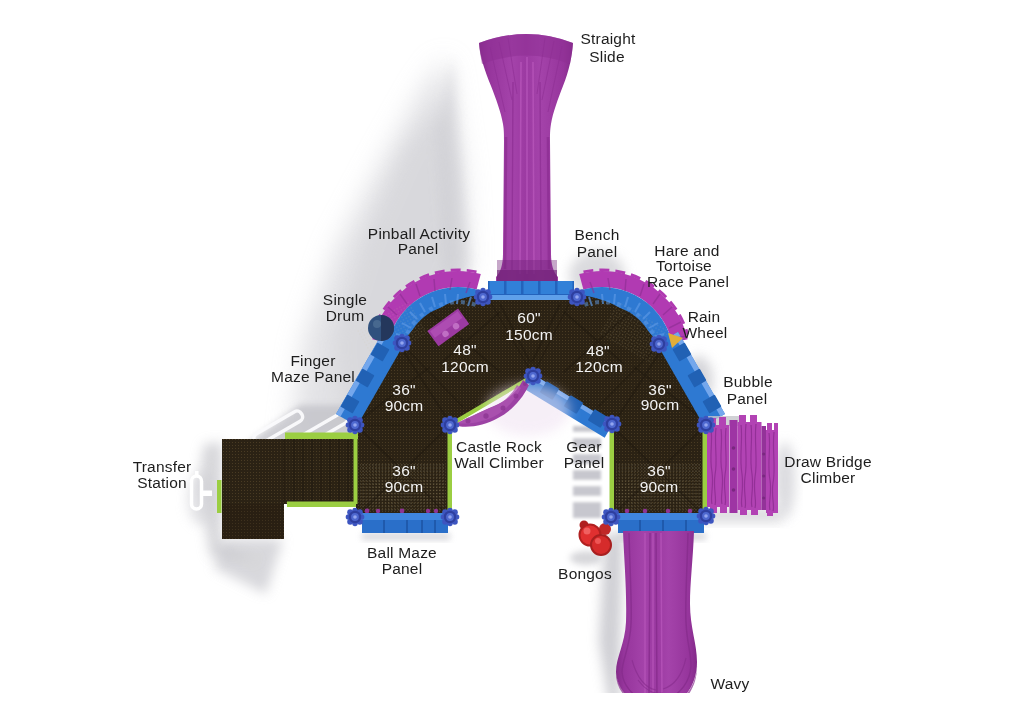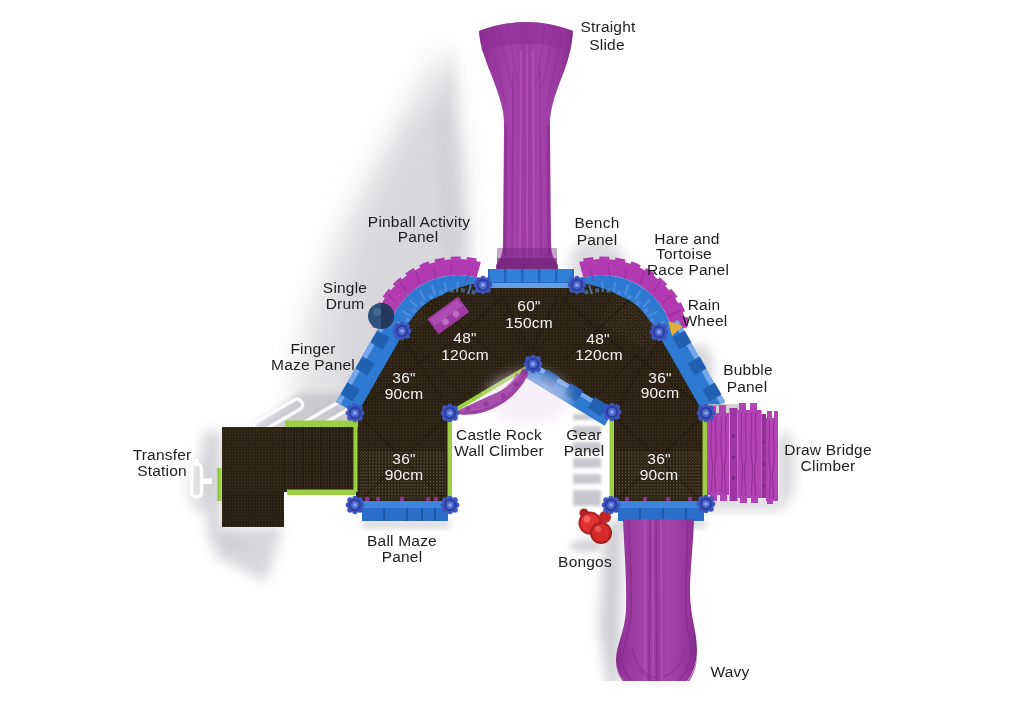--- a/index.html
+++ b/index.html
@@ -1,17 +1,17 @@
 <!DOCTYPE html>
 <html><head>
 <meta charset="utf-8">
 <style>
   html,body{margin:0;padding:0;background:#ffffff;}
   #stage{position:relative;width:1024px;height:681px;background:#ffffff;overflow:hidden;
-         font-family:"Liberation Sans", sans-serif;}
+         font-family:"Liberation Sans", sans-serif;margin-top:12px;}
   svg{position:absolute;left:0;top:0;}
   text{font-family:"Liberation Sans", sans-serif;fill:#1d1d1d;font-size:15.5px;letter-spacing:0.2px;}
   .dim{fill:#f3f3f3;}
 </style>
 </head>
 <body>
 <div id="stage">
 <svg width="1024" height="723" viewBox="0 0 1024 723">
 <defs>
   <pattern id="dots" width="3" height="3" patternUnits="userSpaceOnUse">

